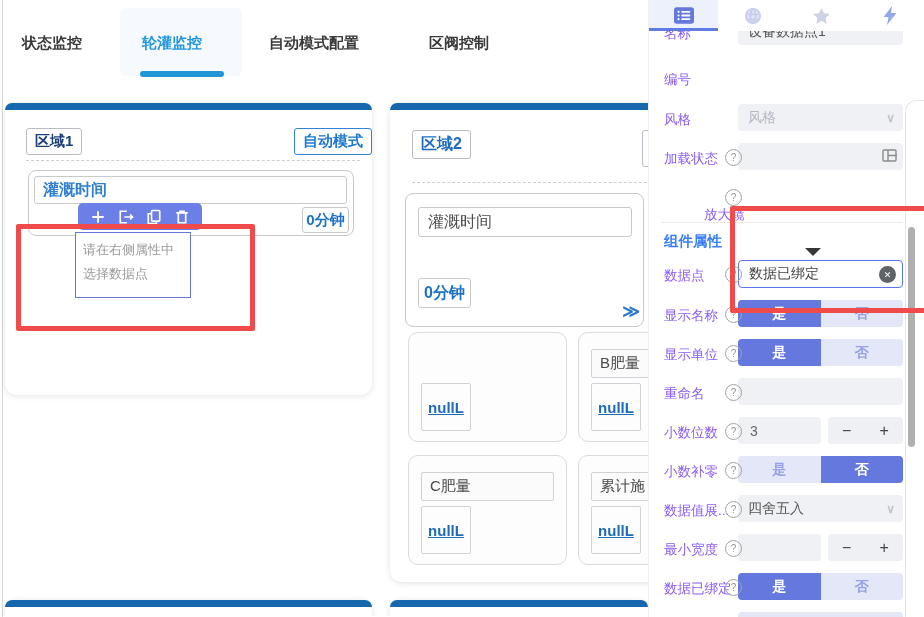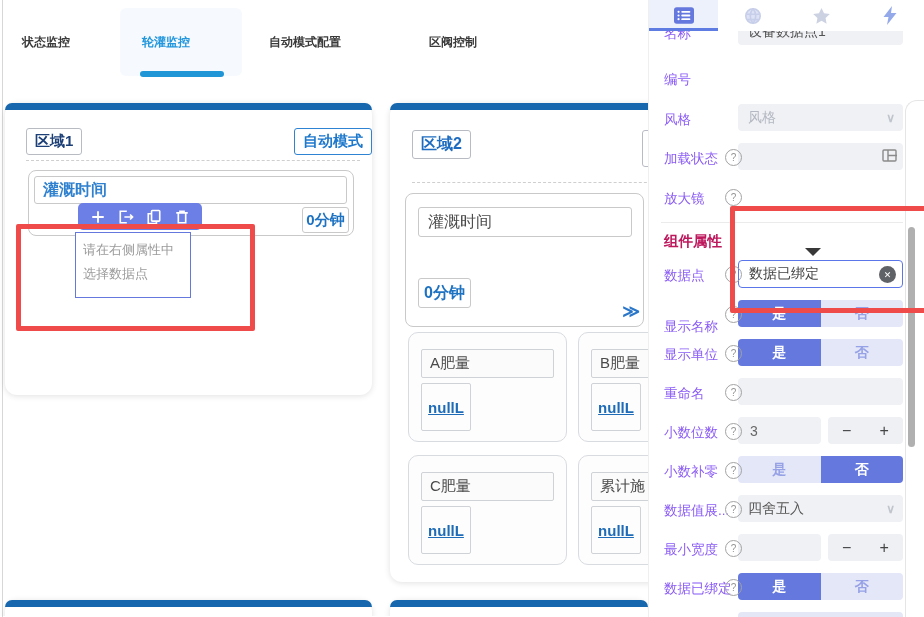--- a/index.html
+++ b/index.html
@@ -2,21 +2,21 @@
 <html><head>
 <meta charset="utf-8">
 <style>
   html,body{margin:0;padding:0;background:#fff;}
   .screen{position:relative;width:924px;height:617px;background:#fff;overflow:hidden;
           font-family:"Liberation Sans",sans-serif;color:#333;}
   .abs{position:absolute;box-sizing:border-box;}
 
   
   .tabbar{position:absolute;left:4px;top:0;width:644px;height:100px;background:#fff;}
-  .htab{position:absolute;top:34px;font-size:12px;font-weight:bold;color:#3a3a3a;cursor:pointer;white-space:nowrap;}
+  .htab{position:absolute;top:34px;font-size:15px;font-weight:bold;color:#3a3a3a;cursor:pointer;white-space:nowrap;}
   .htab-active-bg{position:absolute;left:116px;top:8px;width:122px;height:68px;background:#f6f9fd;border-radius:6px;}
   .htab.active{color:#2397dd;}
   .htab-underline{position:absolute;left:136px;top:71px;width:84px;height:6px;background:#2196d6;border-radius:4px;}
 
   
   .main{position:absolute;left:0;top:0;width:648px;height:616px;overflow:hidden;}
   .card{position:absolute;background:#fff;border-radius:12px;box-shadow:0 1px 6px rgba(0,0,0,.12);}
   .cardbar{position:absolute;left:0;top:0;right:0;height:7px;background:#1667ad;border-radius:12px 12px 0 0;}
   .zbox{position:absolute;border:1px solid #b8bcc2;border-radius:3px;padding:3px 8px;font-weight:bold;white-space:nowrap;}
   .dash{position:absolute;border-bottom:1px dashed #cfcfcf;}
@@ -51,21 +51,21 @@
   .chev{position:absolute;right:8px;color:#c0c4cc;font-size:12px;font-weight:bold;}
   .toggle{position:absolute;left:89px;width:165px;height:27px;border-radius:4px;overflow:hidden;display:flex;
           font-size:14px;font-weight:bold;cursor:pointer;}
   .toggle .opt{flex:1;display:flex;align-items:center;justify-content:center;}
   .toggle .on{background:#6478de;color:#fff;}
   .toggle .off{background:#e3e7f8;color:#96a1e6;}
   .stepper{position:absolute;left:179px;width:75px;height:27px;background:#eef0f4;border-radius:4px;display:flex;}
   .stepper .sbtn{flex:1;display:flex;align-items:center;justify-content:center;color:#454545;font-size:16px;cursor:pointer;}
   .smallinput{position:absolute;left:89px;width:83px;height:27px;background:#f0f1f5;border-radius:4px;
               font-size:14px;color:#666;display:flex;align-items:center;padding:0 12px;box-sizing:border-box;}
-  .section-title{position:absolute;left:15px;font-size:14.5px;font-weight:bold;color:#be185d;white-space:nowrap;}
+  .section-title{position:absolute;left:15px;font-size:14.5px;font-weight:bold;color:#3b82f6;white-space:nowrap;}
   .pdivider{position:absolute;left:12px;top:222px;width:242px;height:1px;background:#ebebeb;}
 
   .dp-input{position:absolute;left:89px;top:260px;width:165px;height:28px;border:1px solid #5b76e8;border-radius:4px;
             background:#fff;font-size:14px;color:#444;display:flex;align-items:center;padding:0 10px;box-sizing:border-box;}
   .dp-clear{position:absolute;right:6px;top:5px;width:17px;height:17px;border-radius:50%;background:#5f6266;color:#fff;
             font-size:9px;display:flex;align-items:center;justify-content:center;cursor:pointer;}
   .tooltip{position:absolute;left:87px;top:211px;height:38px;background:#383838;border-radius:4px;color:#fff;
            font-size:13px;font-weight:bold;display:flex;align-items:center;padding:0 9px;white-space:nowrap;z-index:12;}
   .tooltip-arrow{position:absolute;left:156px;top:248px;width:0;height:0;border:8px solid transparent;
                  border-top-color:#383838;z-index:12;}
@@ -137,21 +137,20 @@
       <div class="zbox" style="left:252px;top:27px;width:55px;height:29px;"></div>
       <div class="dash" style="left:22px;top:79px;width:250px;"></div>
 
       <div class="ipanel" style="left:15px;top:90px;width:237px;height:132px;">
         <div class="ibox" style="left:12px;top:13px;width:214px;height:30px;display:flex;align-items:center;padding-left:9px;font-size:16px;color:#4a4a4a;">灌溉时间</div>
         <div class="ibox" style="left:12px;top:84px;width:53px;height:30px;display:flex;align-items:center;justify-content:center;font-size:16px;font-weight:bold;color:#1e72c2;">0分钟</div>
         <div style="position:absolute;right:3px;bottom:4px;font-size:17px;font-weight:bold;color:#2a76c8;">≫</div>
       </div>
 
       <div class="fert" style="left:18px;top:229px;">
-        <div class="flabel">A肥量</div>
         <div class="fval">
             <span>nullL</span>
           </div>
       </div>
       <div class="fert" style="left:188px;top:229px;">
         <div class="flabel">B肥量</div>
         <div class="fval">
             <span>nullL</span>
           </div>
       </div>
@@ -226,36 +225,36 @@
 
     <div class="plabel" style="top:150px;">加载状态</div>
     <div class="qicon" style="top:149px;">?</div>
     <div class="pctrl" style="top:143px;">
       <span class="chev" style="right:6px;"><svg width="15" height="13" viewBox="0 0 15 13" fill="none" stroke="#8a8a8a" stroke-width="1.4">
             <rect x="1" y="1" width="13" height="11" rx="1"></rect>
             <path d="M6 1v11M6 6.5h9"></path>
           </svg></span>
     </div>
 
-    <div class="plabel" style="top:190px;">放大镜</div>
+    <div class="plabel" style="top:206px;margin-left:40px;">放大镜</div>
     <div class="qicon" style="top:189px;">?</div>
 
     <div class="pdivider"></div>
     <div class="section-title" style="top:232px;">组件属性</div>
 
     <div class="plabel" style="top:267px;">数据点</div>
     <div class="qicon" style="top:266px;">?</div>
     <div class="dp-input">
       <span>数据已绑定</span>
       <span class="dp-clear">✕</span>
     </div>
 
     <div class="tooltip-arrow"></div>
 
-    <div class="plabel" style="top:318px;font-family:Liberation Mono, monospace;">显示名称</div>
+    <div class="plabel" style="top:307px;font-family:Liberation Mono, monospace;">显示名称</div>
     <div class="qicon" style="top:306px;">?</div>
     <div class="toggle" style="top:300px;">
       <div class="opt on">是</div>
       <div class="opt off">否</div>
     </div>
 
     <div class="plabel" style="top:346px;">显示单位</div>
     <div class="qicon" style="top:345px;">?</div>
     <div class="toggle" style="top:339px;">
       <div class="opt on">是</div>

